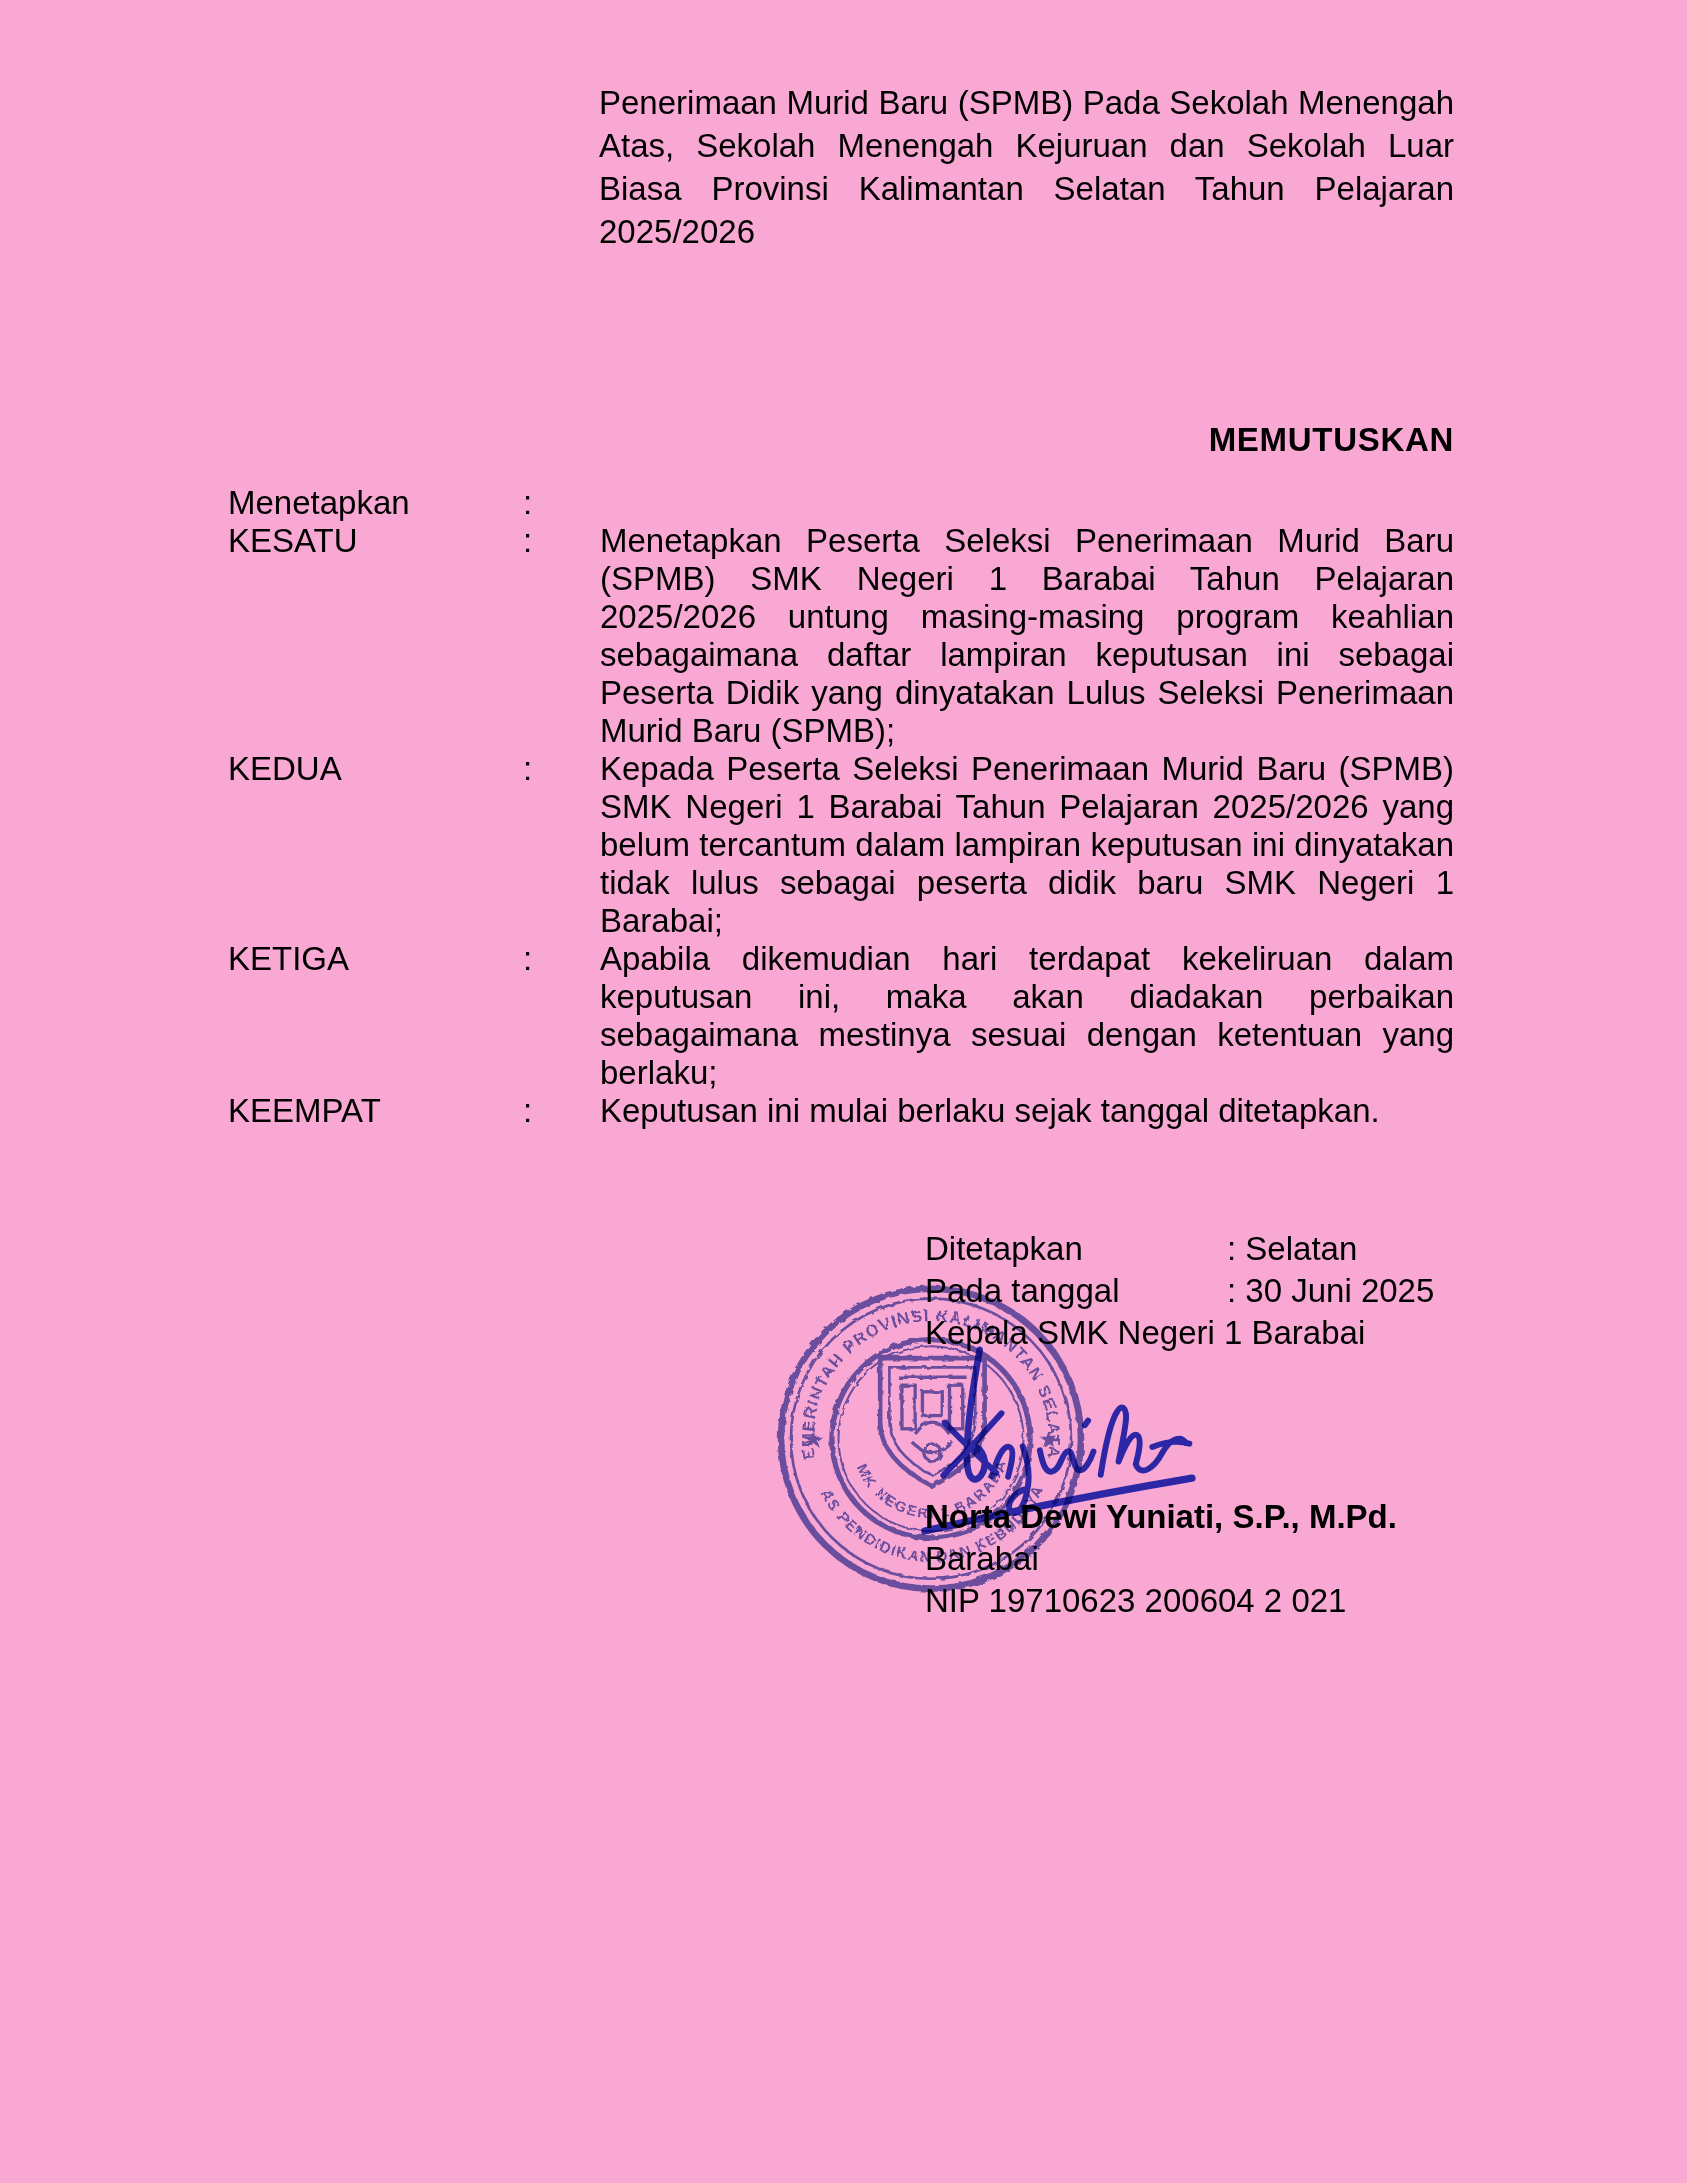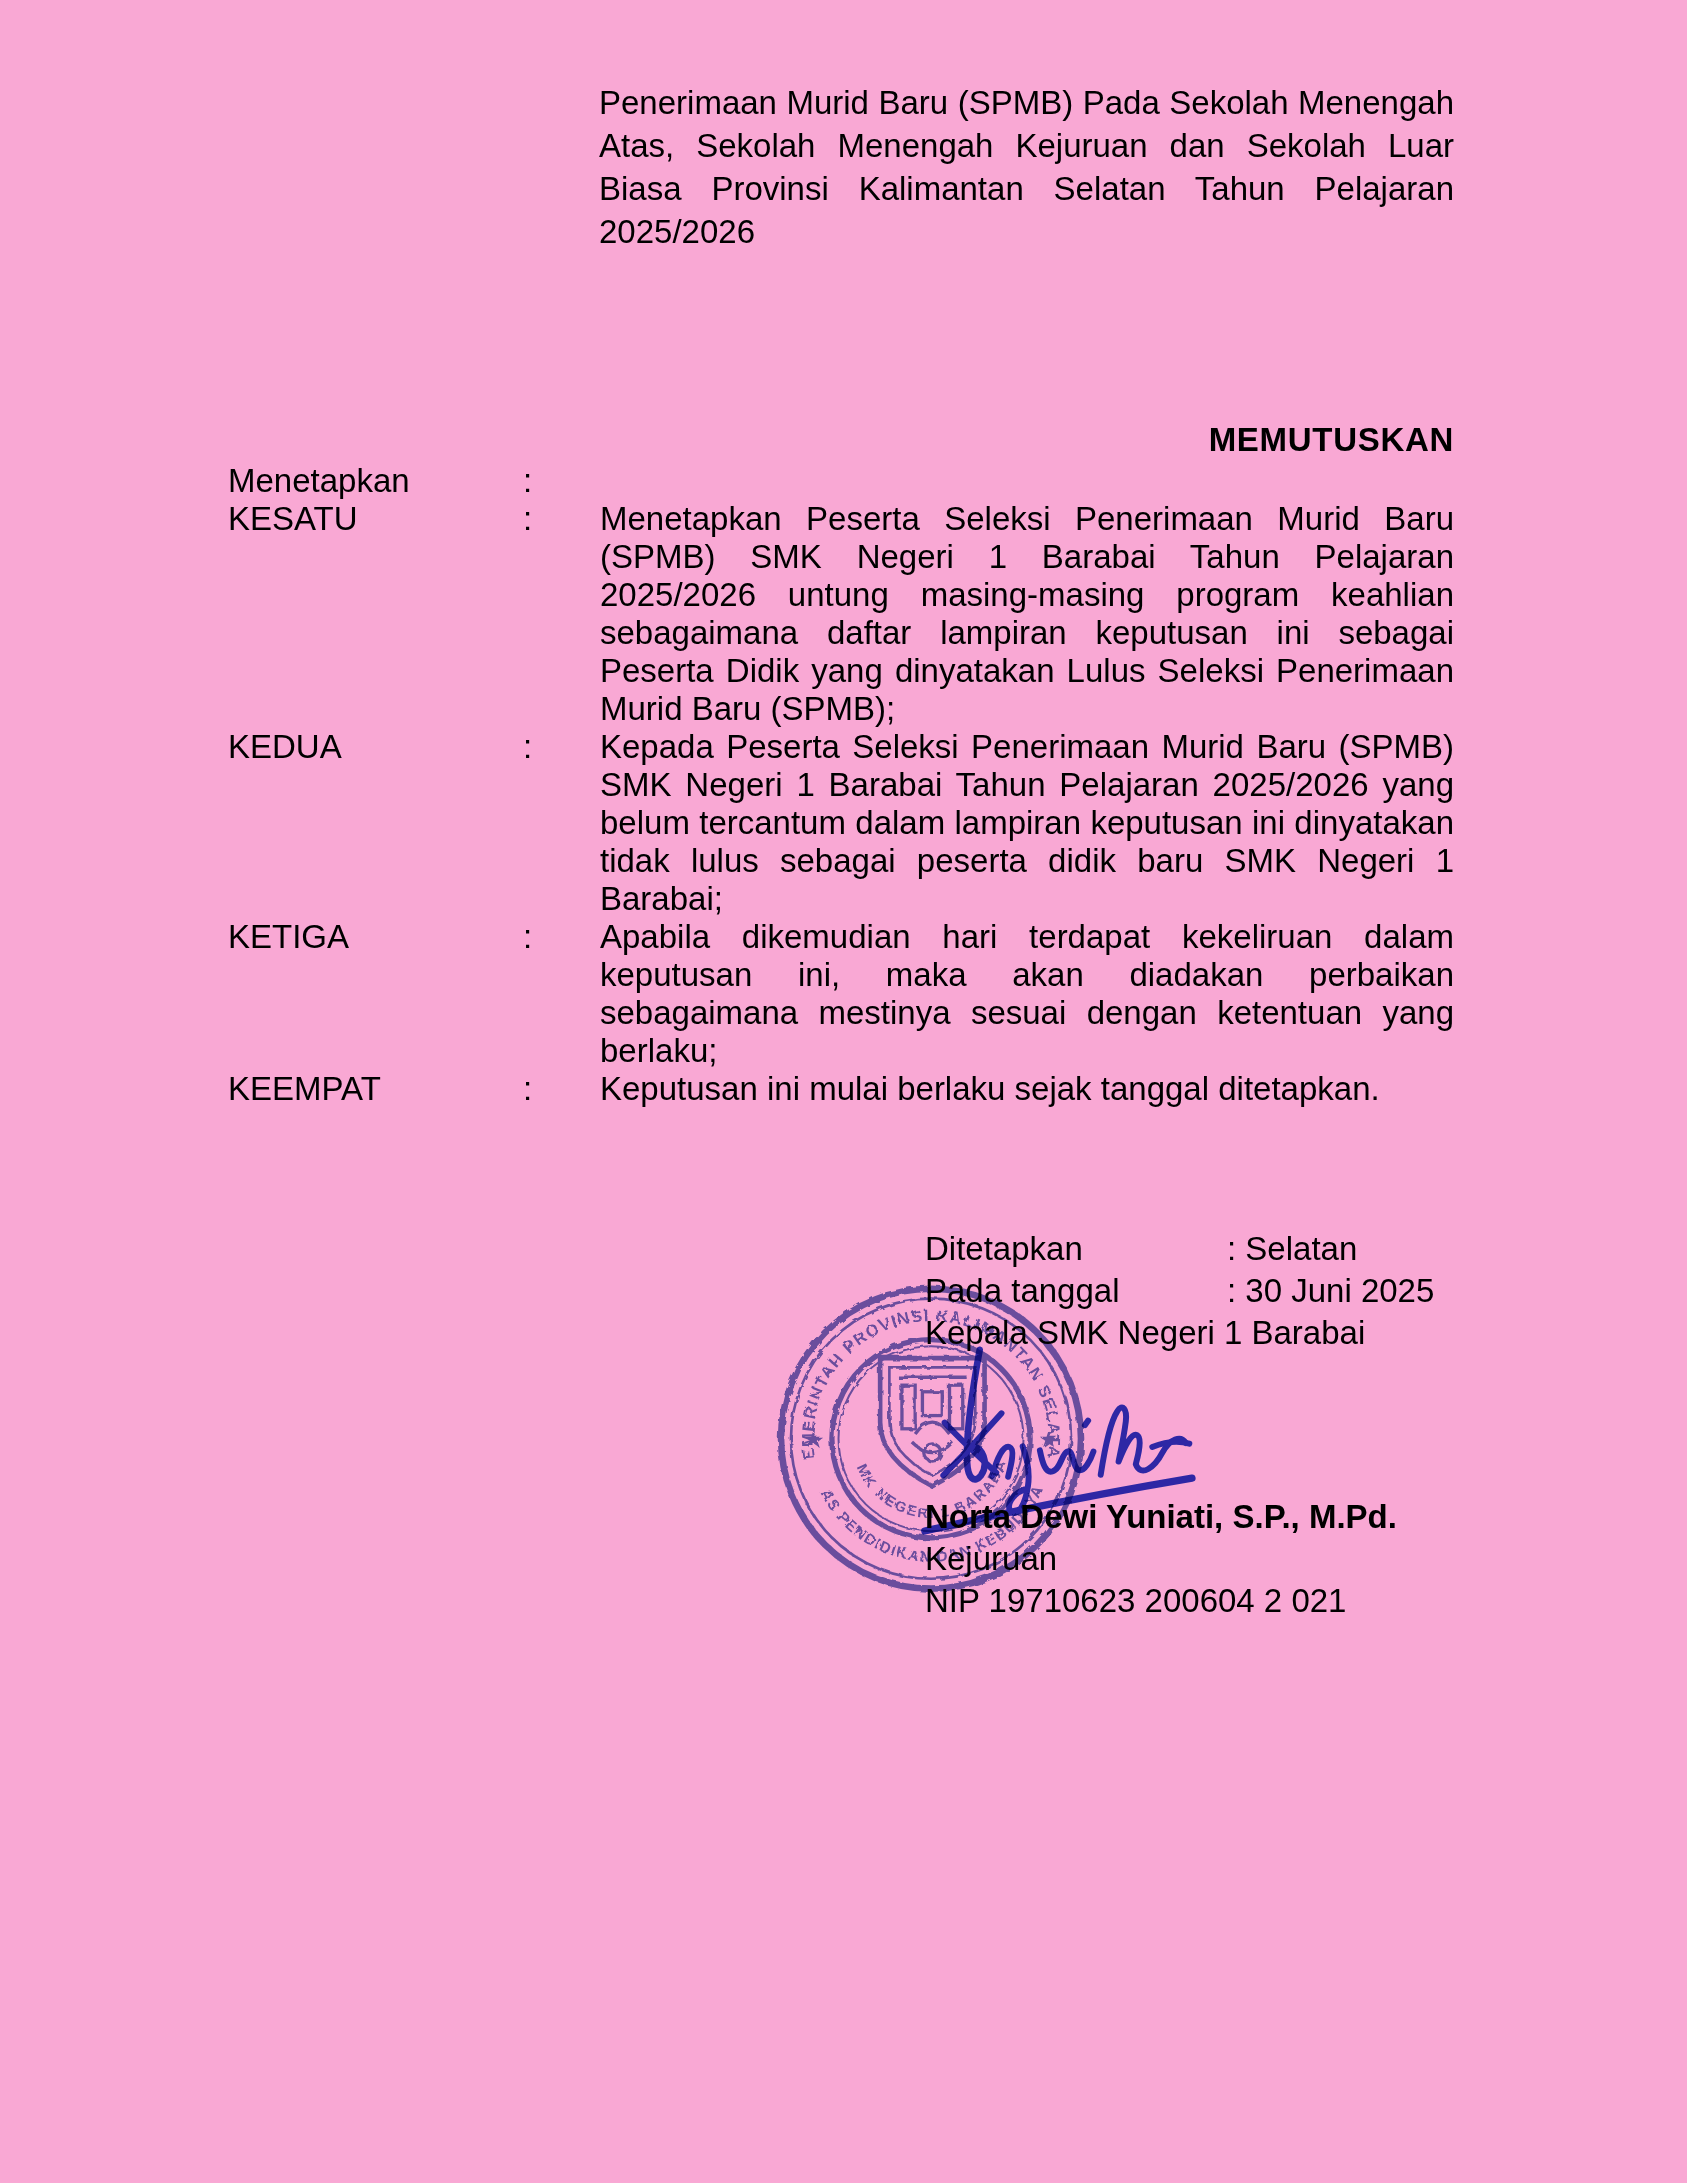--- a/index.html
+++ b/index.html
@@ -22,21 +22,21 @@
   .memutuskan{
     position:absolute;
     left:228px;top:421px;width:1226px;
     text-align:right;
     font-size:33px;font-weight:bold;
     letter-spacing:0.7px;
   }
   
   .rows{
     position:absolute;
-    left:228px;top:462px;width:1226px;
+    left:228px;top:484px;width:1226px;
     font-size:33px;line-height:38px;
   }
   .row{display:flex;align-items:flex-start;}
   .row .label{flex:0 0 295px;}
   .row .colon{flex:0 0 77px;}
   .row .body{flex:0 0 854px;text-align:justify;}
   
   .sig{
     position:absolute;
     left:893px;top:1228px;width:595px;
@@ -147,21 +147,21 @@
       <div class="slabel">Ditetapkan</div>
       <div class="svalue">: Selatan</div>
     </div>
     <div class="pair">
       <div class="slabel">Pada tanggal</div>
       <div class="svalue">: 30 Juni 2025</div>
     </div>
     <div>Kepala SMK Negeri 1 Barabai</div>
     <div class="sig-spacer"></div>
     <div class="sig-name">Norta Dewi Yuniati, S.P., M.Pd.</div>
-    <div>Kejuruan</div>
+    <div>Barabai</div>
     <div>NIP 19710623 200604 2 021</div>
   </div>
 
   <svg class="sign-svg" viewBox="1300 1980 620 420" xmlns="http://www.w3.org/2000/svg">
     <g fill="none" stroke="#2431c4" stroke-linecap="round" stroke-linejoin="round" opacity="0.95">
 
       <path stroke-width="11" d="M 1398 2314 C 1510 2288, 1660 2258, 1802 2234"></path>
 
       <path stroke-width="9" d="M 1428 2150 C 1452 2176, 1480 2202, 1506 2226"></path>
       <path stroke-width="9" d="M 1514 2136 C 1486 2168, 1452 2204, 1426 2230"></path>

